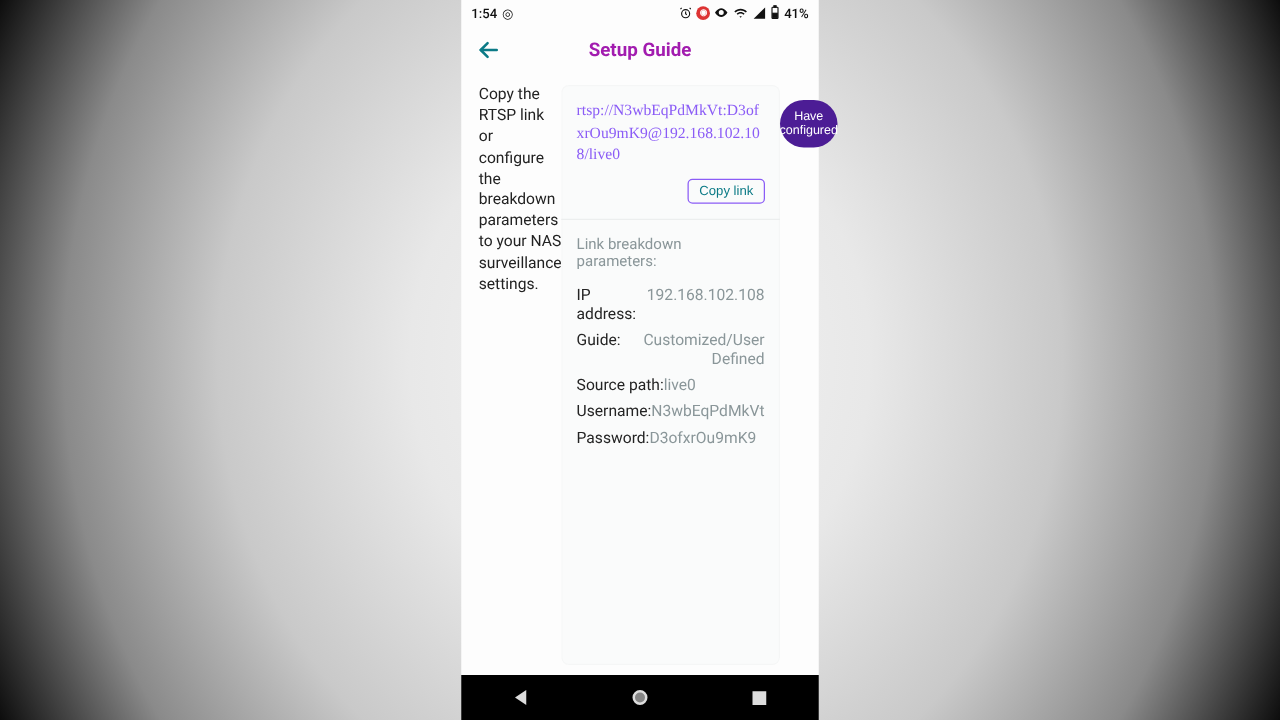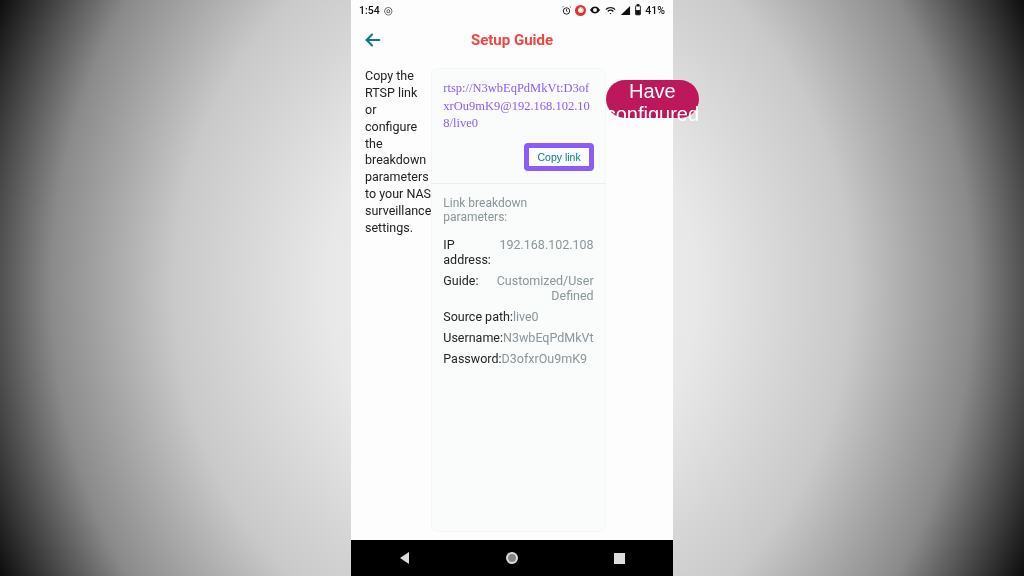--- a/index.html
+++ b/index.html
@@ -12,21 +12,21 @@
   .stage {
     width: 1024px;
     height: 576px;
     background: radial-gradient(ellipse 60% 120% at 50% 50%, #f4f4f4 0%, #e8e8e8 30%, #c9c9c9 55%, #8a8a8a 75%, #000 95%);
     display: flex;
     justify-content: center;
     align-items: flex-start;
     position: relative;
   }
   .phone {
-    width: 322px;
+    width: 286px;
     height: 576px;
     background: #fdfdfd;
     display: flex;
     flex-direction: column;
     position: relative;
   }
   
   .statusbar {
     height: 20px;
     display: flex;
@@ -49,21 +49,21 @@
     position: relative;
     padding: 0 8px;
   }
   .back-btn { color:#0b7a86; width:28px; height:28px; display:flex; align-items:center; justify-content:center; cursor:pointer; }
   .appbar-title {
     position: absolute;
     left: 0; right: 0;
     text-align: center;
     font-size: 15px;
     font-weight: 700;
-    color: #ef4444;
+    color: #a21caf;
     pointer-events: none;
   }
   
   .scroll {
     flex: 1 1 auto;
     padding: 8px 14px 8px 14px;
     display: flex;
     flex-direction: row;
     color: #222;
   }
@@ -77,44 +77,44 @@
     background: #fafbfb;
     border-radius: 6px;
     padding: 12px 12px 12px 12px;
     box-shadow: inset 0 0 0 1px rgba(0,0,0,0.02);
   }
   .divider { height:1px; background:#eceeee; margin: 12px -12px; }
   .label-muted { color:#8a9699; font-size:12px; margin-bottom: 10px; }
   .link-text { font-size: 12.5px; color:#8b5cf6; word-break: break-all; line-height:1.4;font-family:Liberation Serif, serif; }
   .copy-row { display:flex; justify-content:flex-end; margin-top:10px; }
   .copy-btn {
-    border: 5px solid #8b5cf6;
+    border: 1px solid #8b5cf6;
     color: #0b7a86;
     background: transparent;
     font-size: 10.5px;
     padding: 3px 8px;
     border-radius: 4px;
     cursor: pointer;
   }
   .param-row {
     display:flex;
     justify-content: flex-start;
     font-size: 12.5px;
     padding: 3px 0;
   }
   .param-row .k { color:#242424; }
   .param-row .v { color:#8a9699; text-align:right; }
   .spacer { flex: 1 1 auto; }
   .primary-btn {
-    background: #be185d;
+    background: #4c1d95;
     color: #fff;
     border: none;
     border-radius: 22px;
     height: 38px;
-    font-size: 20px;
+    font-size: 10px;
     width: 100%;
     margin: 12px 0 6px 0;
     cursor: pointer;
   }
   
   .navbar {
     height: 36px;
     background: #000;
     display: flex;
     justify-content: space-around;

